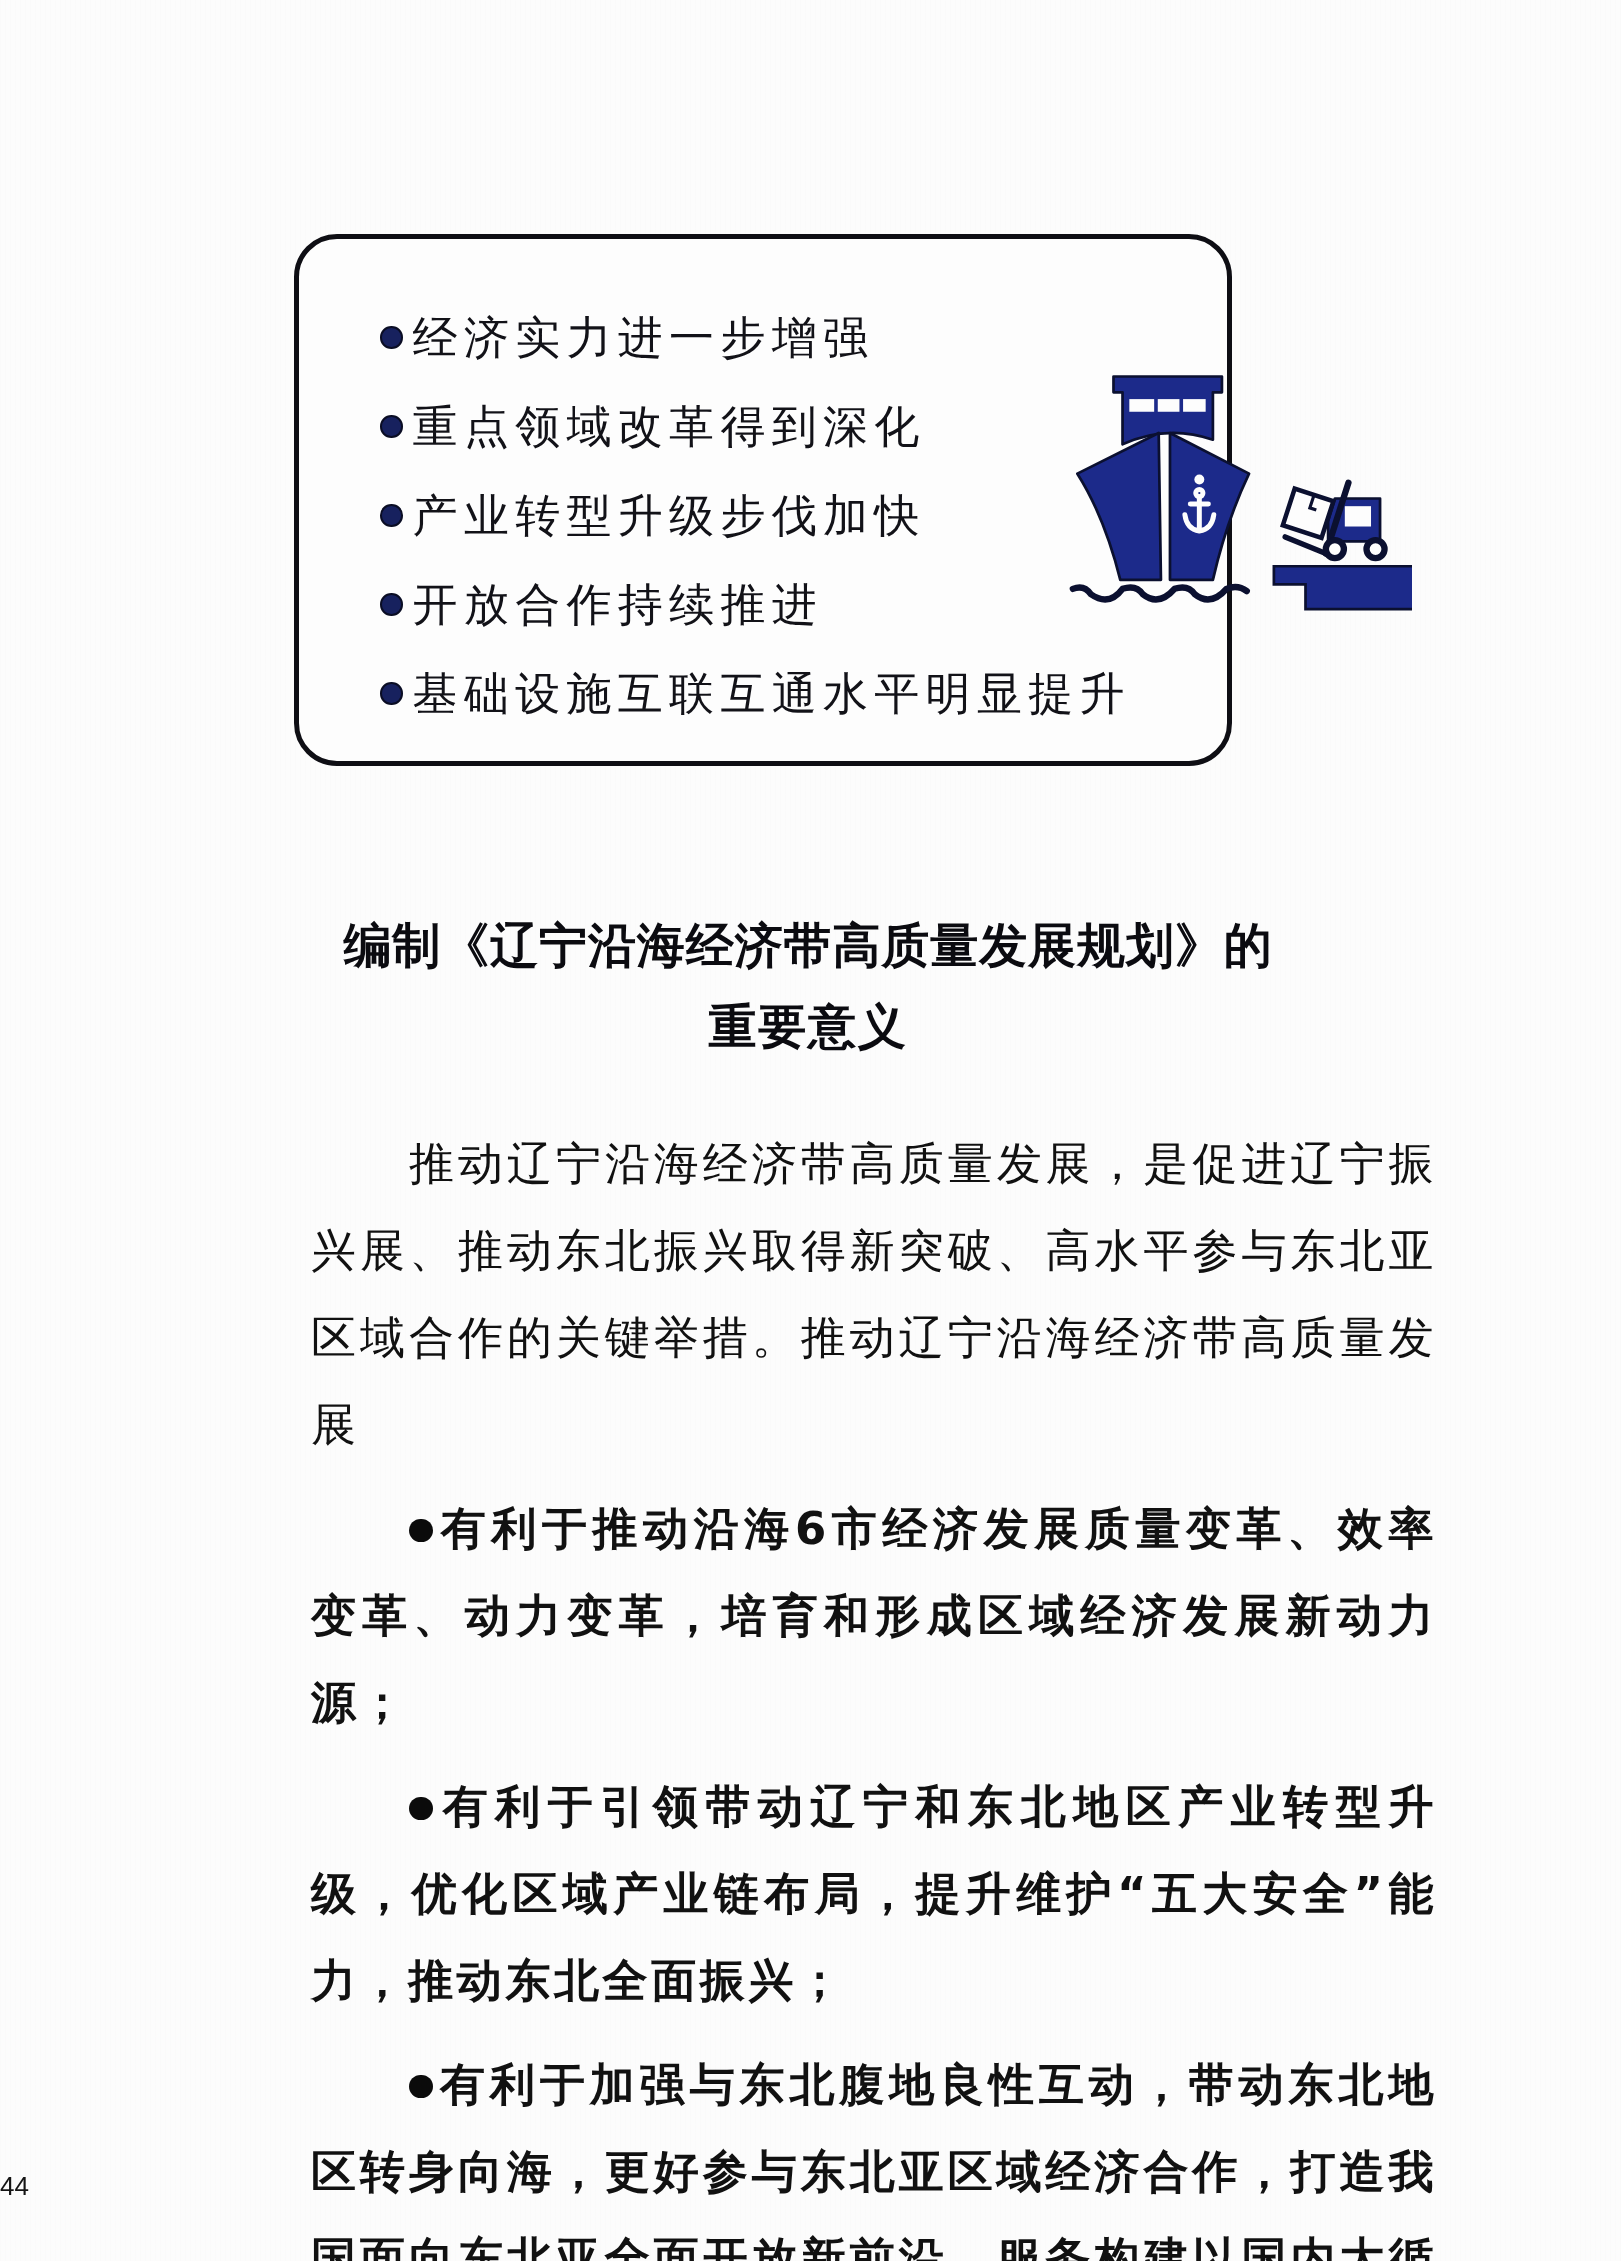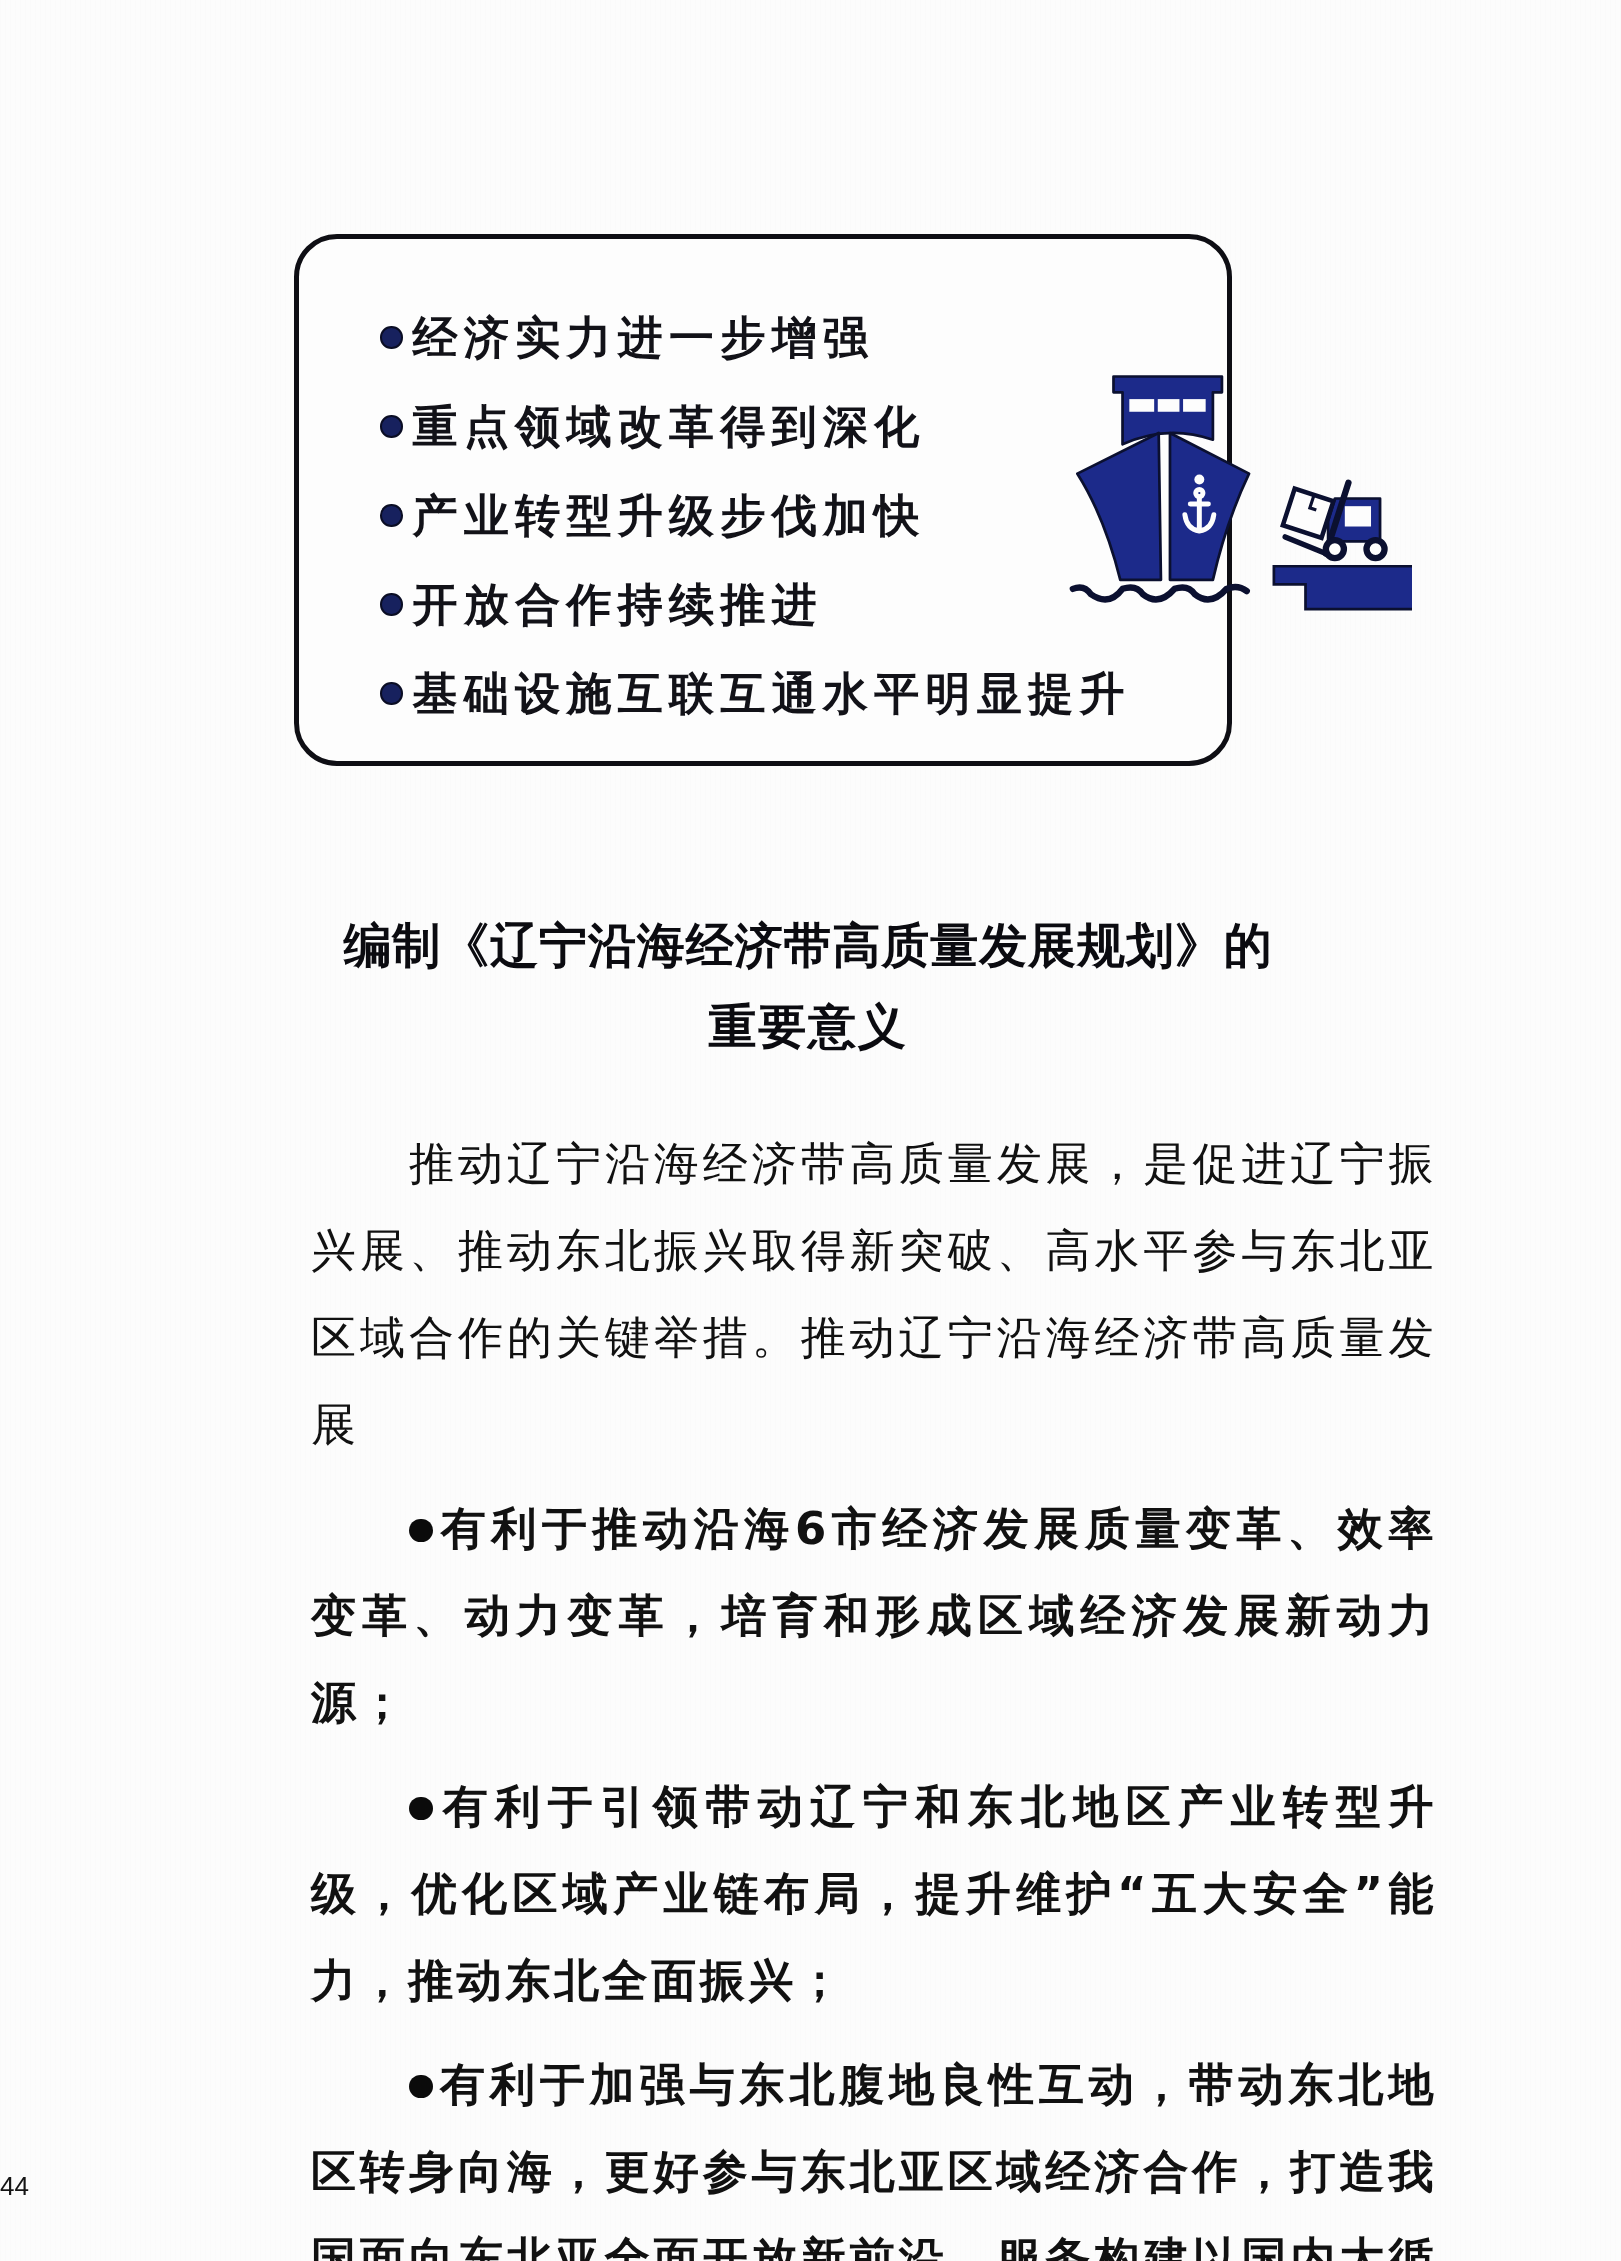--- a/index.html
+++ b/index.html
@@ -26,21 +26,20 @@
   .summary-box {
     position: absolute;
     left: 294px;
     top: 234px;
     width: 938px;
     height: 532px;
     border: 5.4px solid #0e0e14;
     border-radius: 43px;
     box-sizing: border-box;
     background: #fdfdfd;
-    font-weight: bold;
   }
   .box-list {
     position: absolute;
     left: 81px;
     top: 54px;
     margin: 0;
     padding: 0;
     list-style: none;
   }
   .box-item {

